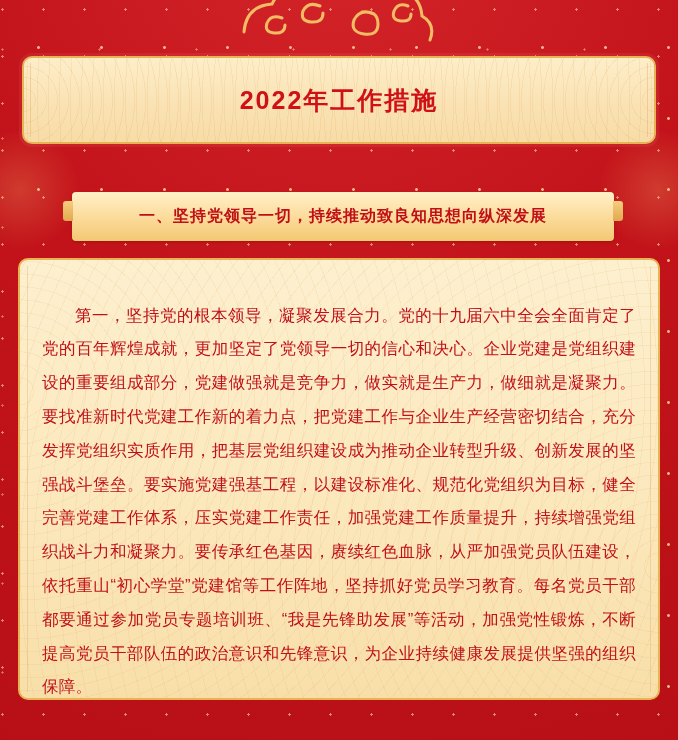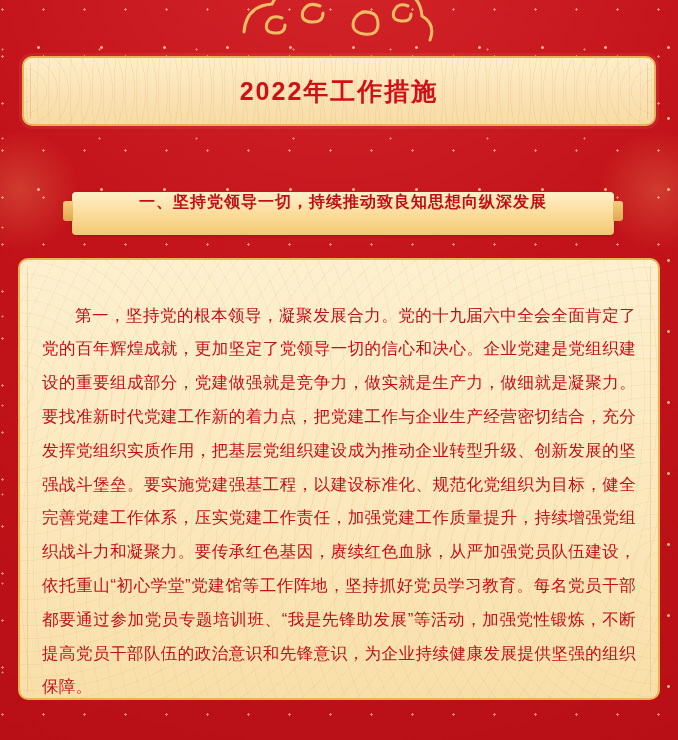--- a/index.html
+++ b/index.html
@@ -46,21 +46,21 @@
     z-index: 2;
     opacity: 0.95;
   }
 
   
   .title-card {
     position: absolute;
     top: 56px;
     left: 22px;
     right: 22px;
-    height: 70px;
+    height: 88px;
     z-index: 5;
     border-radius: 10px;
     border: 2px solid #e8b354;
     background:
       repeating-radial-gradient(circle at 0% 50%, rgba(216,150,70,0.13) 0 1px, rgba(216,150,70,0) 1px 11px),
       repeating-radial-gradient(circle at 100% 50%, rgba(216,150,70,0.13) 0 1px, rgba(216,150,70,0) 1px 11px),
       linear-gradient(180deg, #fdeec9 0%, #fae2b4 55%, #f7dca6 100%);
     box-shadow: 0 0 0 3px rgba(255,255,255,0.06);
     display: flex;
     align-items: center;
@@ -85,25 +85,26 @@
     position: relative;
     z-index: 2;
   }
 
   
   .section-banner {
     position: absolute;
     top: 192px;
     left: 72px;
     right: 64px;
-    height: 43px;
+    height: 49px;
     z-index: 5;
     border-radius: 4px;
     background: linear-gradient(180deg, #fff0c8 0%, #fcdd9e 48%, #f3c873 100%);
     display: flex;
+    align-items: center;
     justify-content: center;
     box-shadow: 0 1px 3px rgba(0,0,0,0.18);
   }
   .section-banner::before,
   .section-banner::after {
     content: "";
     position: absolute;
     top: 9px;
     width: 10px;
     height: 20px;

